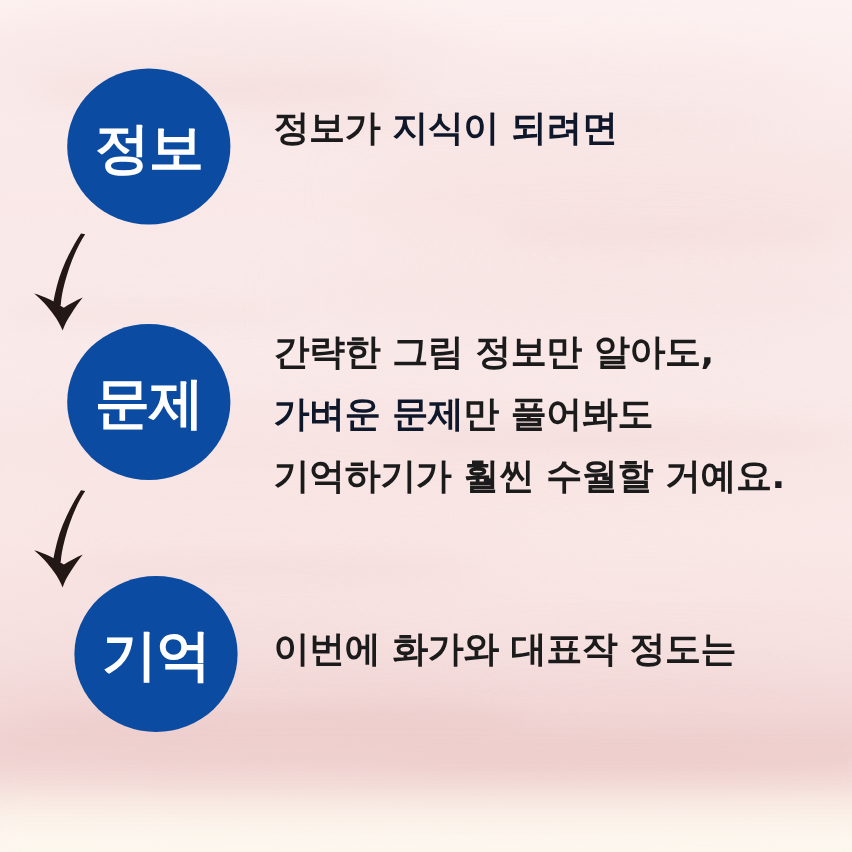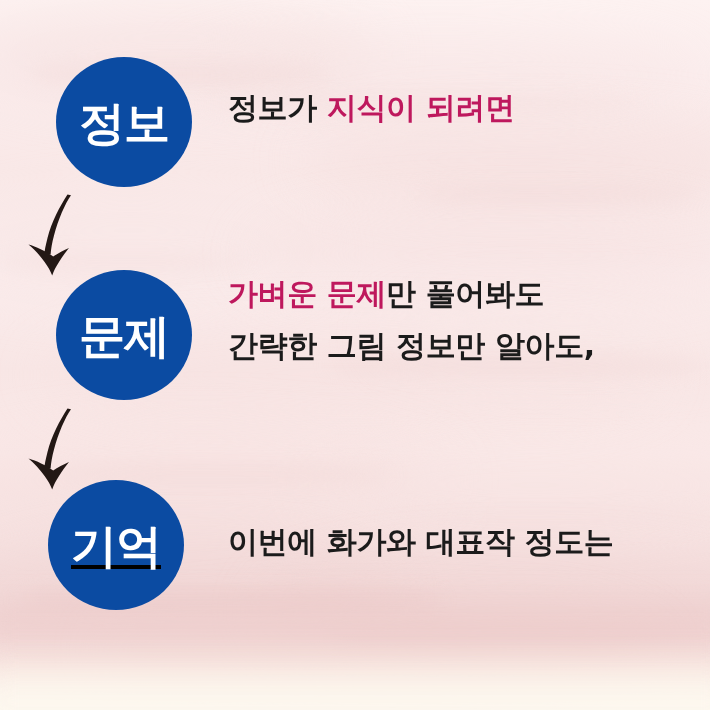--- a/index.html
+++ b/index.html
@@ -120,21 +120,21 @@
     width: 470px;
   }
   .tline {
     font-size: 30px;
     font-weight: 700;
     color: #1b1b1b;
     line-height: 52px;
     white-space: nowrap;
     letter-spacing: -0.4px;
   }
-  .hl { color: #be185d; }
+  .hl { color: #0f172a; }
 
   .arrow {
     position: absolute;
     width: 60px;
     height: 86px;
   }
 </style>
 </head>
 <body>
 
@@ -191,41 +191,44 @@
                  C24.5 59.5, 14 54.5, 6.5 52.5 Z" fill="#231815"></path>
       </svg>
     </div>
 
     <div class="step-row" style="top:0;">
       <div class="badge" style="left:56px; top:270px;align-items:center;">
         <span class="badge-label">문제</span>
       </div>
       <div class="text-block" style="top:268px;">
         <div class="tline">
+          <span>간략한 그림 정보만 알아도,</span>
+        </div>
+        <div class="tline">
           <span class="hl">가벼운 문제</span><span>만 풀어봐도</span>
         </div>
         <div class="tline">
-          <span>간략한 그림 정보만 알아도,</span>
+          <span>기억하기가 훨씬 수월할 거예요.</span>
         </div>
       </div>
     </div>
 
     <div class="arrow" style="left:22px; top:406px;">
       <svg width="60" height="86" viewBox="0 0 60 86" xmlns="http://www.w3.org/2000/svg">
         <path d="M45.5 2.5 C38 14, 29.5 30, 25.5 46 C23.6 53.5, 22.6 58.5, 22.2 62.5
                  L28.6 62.5 C29 57, 30 51, 32 43.5 C36.5 26.5, 43 12, 49 3.2 Z" fill="#231815"></path>
         <path d="M6.5 52.5 C12 57, 18 63.5, 22.6 70 C26 74.6, 28.5 79, 30.2 83.5
                  C31.6 79, 34 74.5, 37 70 C40.5 64.5, 44 59.5, 47 56
                  C41.5 58.5, 35.5 61.5, 31.2 64.5
                  C24.5 59.5, 14 54.5, 6.5 52.5 Z" fill="#231815"></path>
       </svg>
     </div>
 
     <div class="step-row" style="top:0;">
-      <div class="badge" style="left:48px; top:480px;text-decoration:underline;">
+      <div class="badge" style="left:62px; top:480px;">
         <span class="badge-label">기억</span>
       </div>
       <div class="text-block" style="top:496px;margin-top:20px;">
         <div class="tline">
           <span>이번에 화가와 대표작 정도는</span>
         </div>
       </div>
     </div>
 
   </div>

